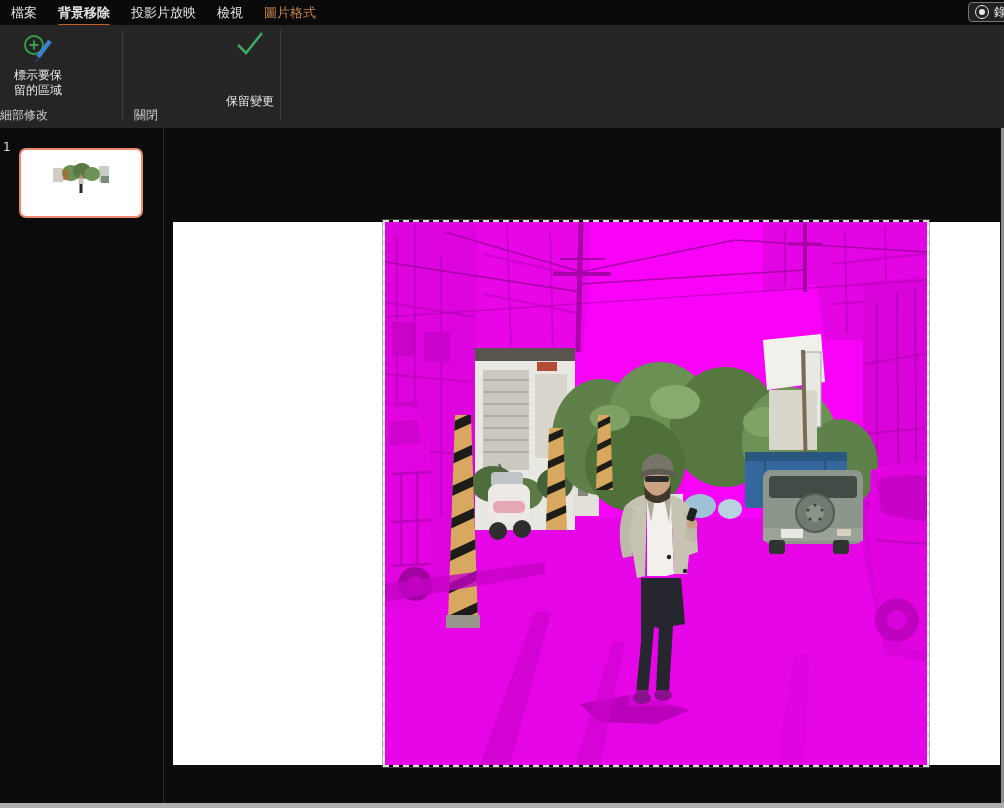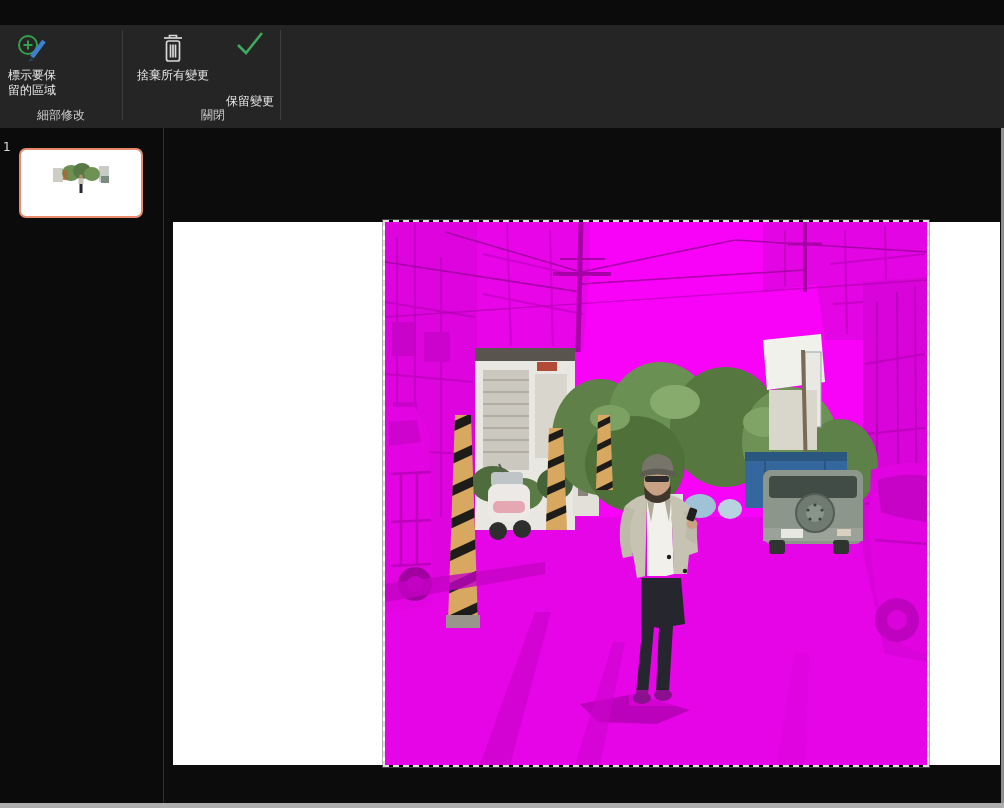--- a/index.html
+++ b/index.html
@@ -20,21 +20,21 @@
        display:flex;align-items:center;justify-content:center;flex:0 0 auto;}
   .record-dot{width:6px;height:6px;background:#e8e8e8;border-radius:50%;}
   .record-label{color:#e8e8e8;font-size:12px;}
 
   
   .ribbon{position:absolute;left:0;top:25px;width:1004px;height:103px;background:#252525;}
   .rib-btn{position:absolute;top:3px;height:78px;display:flex;flex-direction:column;align-items:center;
        color:#e8e8e8;font-size:12px;line-height:15px;text-align:center;cursor:default;}
   .rib-btn .icn{height:38px;display:flex;align-items:center;justify-content:center;margin-top:2px;}
   .rib-divider{position:absolute;top:5px;bottom:8px;width:1px;background:#3d3d3d;}
-  .group-label{position:absolute;bottom:4px;font-size:12px;color:#cfcfcf;text-align:center;}
+  .group-label{position:absolute;bottom:4px;font-size:12px;color:#cfcfcf;}
 
   
   .slide-panel{position:absolute;left:0;top:128px;width:163px;bottom:5px;background:#0b0b0b;border-right:1px solid #303030;}
   .slide-number{position:absolute;left:3px;top:12px;color:#dddddd;font-size:12px;}
   .slide-thumb{position:absolute;left:19px;top:20px;width:120px;height:66px;background:#ffffff;
        border:2px solid var(--thumbnail-border,#e98a6d);border-radius:7px;display:flex;align-items:center;justify-content:center;}
 
   
   .canvas{position:absolute;left:164px;top:128px;right:0;bottom:5px;background:#0c0c0c;}
   .slide{position:absolute;left:9px;top:94px;width:827px;height:543px;background:#ffffff;}
@@ -45,53 +45,55 @@
   .vscroll{position:absolute;right:0;top:0;bottom:0;width:3px;background:#8f8f8f;}
 
   
   .status-bar{position:absolute;left:0;bottom:0;width:1004px;height:5px;background:#aeaeae;}
 </style>
 </head>
 <body>
 
 <div id="app">
 
+  <div class="menu-bar">
+    <div class="menu-tabs">
+      <div class="menu-tab">檔案</div>
+      <div class="menu-tab active">背景移除</div>
+      <div class="menu-tab">投影片放映</div>
+      <div class="menu-tab">檢視</div>
+      <div class="menu-tab contextual">圖片格式</div>
+    </div>
+    <div class="record-btn">
+      <span class="record-ring">
+          <span class="record-dot"></span>
+        </span>
+      <span class="record-label">錄</span>
+    </div>
+  </div>
 
   <div class="ribbon">
 
-    <div class="rib-btn" style="left:3px;width:58px;">
+    <div class="rib-btn" style="left:9px;width:58px;">
       <span class="icn">
         <svg width="32" height="32" viewBox="0 0 32 32">
           <circle cx="12" cy="12" r="9" fill="none" stroke="#34a04a" stroke-width="2"></circle>
           <line x1="12" y1="7.5" x2="12" y2="16.5" stroke="#34a04a" stroke-width="2"></line>
           <line x1="7.5" y1="12" x2="16.5" y2="12" stroke="#34a04a" stroke-width="2"></line>
           <line x1="28" y1="8" x2="16" y2="24" stroke="#3f7fd0" stroke-width="4.5"></line>
           <polygon points="15.5,24.5 12,29 17.5,27.5" fill="#23425f"></polygon>
         </svg>
       </span>
       <span>標示要保</span>
       <span>留的區域</span>
     </div>
 
 
     <div class="rib-divider" style="left:122px;"></div>
 
-    <div class="rib-btn" style="left:127px;width:92px;">
-      <span class="icn">
-        <svg width="26" height="30" viewBox="0 0 26 30" fill="none" stroke="#d8d8d8" stroke-width="1.7">
-          <path d="M9.5,3.5 L9.5,1.5 L16.5,1.5 L16.5,3.5"></path>
-          <line x1="4" y1="4" x2="22" y2="4"></line>
-          <rect x="6.5" y="7" width="13" height="20" rx="2"></rect>
-          <line x1="10.5" y1="10.5" x2="10.5" y2="23.5"></line>
-          <line x1="13" y1="10.5" x2="13" y2="23.5"></line>
-          <line x1="15.5" y1="10.5" x2="15.5" y2="23.5"></line>
-        </svg>
-      </span>
-      <span>捨棄所有變更</span>
-    </div>
 
     <div class="rib-btn" style="left:221px;width:58px;gap:38px;">
       <span class="icn">
         <svg width="30" height="26" viewBox="0 0 30 26" fill="none">
           <polyline points="3,15 11,23 27,3" stroke="#41a85f" stroke-width="2.6"></polyline>
         </svg>
       </span>
       <span>保留變更</span>
     </div>
 

